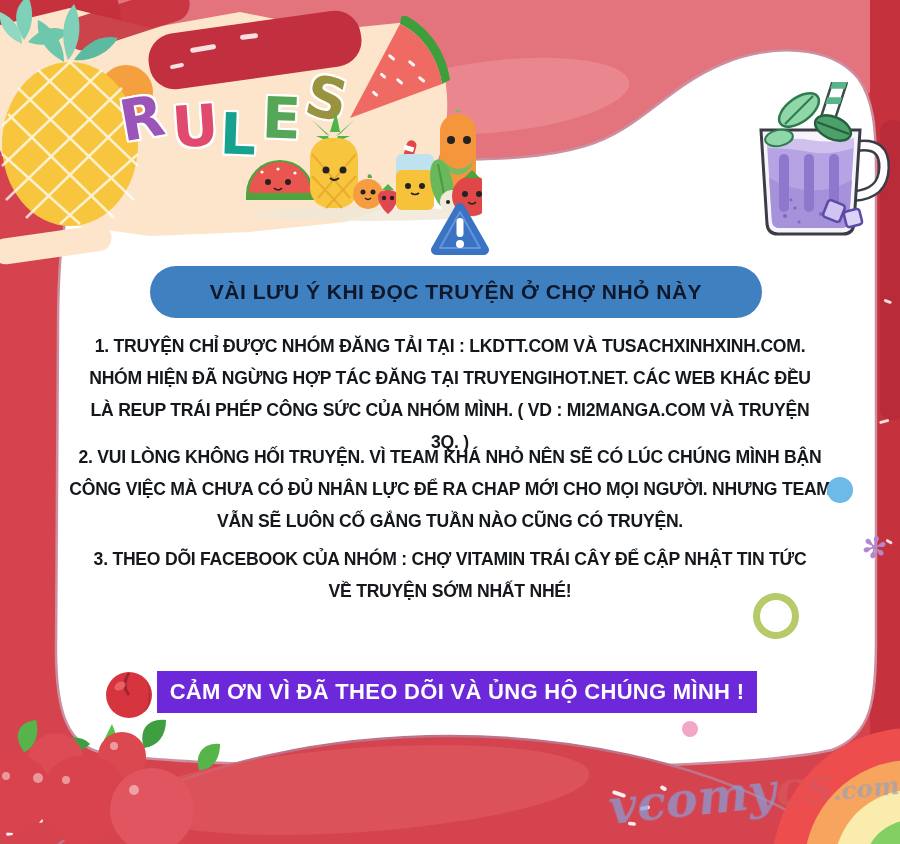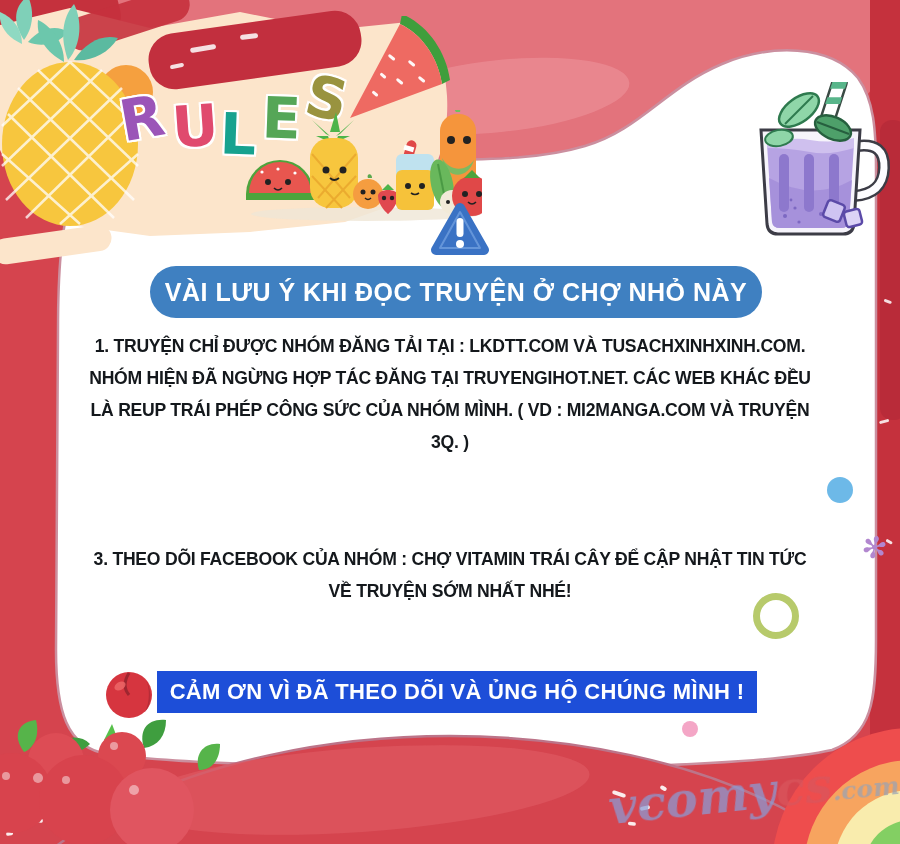--- a/index.html
+++ b/index.html
@@ -15,21 +15,21 @@
     text-shadow:2px 0 0 #fff,-2px 0 0 #fff,0 2px 0 #fff,0 -2px 0 #fff,
                 2px 2px 0 #fff,-2px -2px 0 #fff,2px -2px 0 #fff,-2px 2px 0 #fff;}
   .rl-0{left:4px;top:32px;transform:rotate(-10deg);}
   .rl-1{left:56px;top:40px;transform:rotate(-4deg);}
   .rl-2{left:104px;top:48px;transform:rotate(2deg);}
   .rl-3{left:146px;top:32px;transform:rotate(2deg);}
   .rl-4{left:190px;top:12px;transform:rotate(13deg);}
   
   .banner-pill{left:150px;top:266px;width:612px;height:52px;border-radius:27px;
     display:flex;align-items:center;justify-content:center;
-    color:#ffffff;font-weight:bold;font-size:25px;letter-spacing:.5px;}
+    color:#0f172a;font-weight:bold;font-size:21px;letter-spacing:.5px;}
   
   .para{left:50%;transform:translateX(-50%);width:810px;text-align:center;
     font-weight:bold;color:#14181c;font-size:17.6px;line-height:32px;
     letter-spacing:-.25px;white-space:pre-line;}
   .para-1{top:330px;} .para-2{top:441px;} .para-3{top:543px;}
   
   .note-line{left:50%;transform:translateX(-50%);width:700px;top:634px;
     text-align:center;font-weight:bold;font-size:20px;letter-spacing:.2px;}
   .thanks-banner{left:157px;top:671px;width:600px;height:42px;
     display:flex;align-items:center;justify-content:center;
@@ -299,31 +299,34 @@
     <rect x="26.5" y="18" width="7" height="19" rx="3.5" fill="#fff"></rect>
     <circle cx="30" cy="44" r="4" fill="#fff"></circle>
   </svg>
 
   <div class="abs banner-pill" style="background-color: rgb(63, 128, 193);">VÀI LƯU Ý KHI ĐỌC TRUYỆN Ở CHỢ NHỎ NÀY</div>
 
   <div class="abs para para-1">1. TRUYỆN CHỈ ĐƯỢC NHÓM ĐĂNG TẢI TẠI : LKDTT.COM VÀ TUSACHXINHXINH.COM.
 NHÓM HIỆN ĐÃ NGỪNG HỢP TÁC ĐĂNG TẠI TRUYENGIHOT.NET. CÁC WEB KHÁC ĐỀU
 LÀ REUP TRÁI PHÉP CÔNG SỨC CỦA NHÓM MÌNH. ( VD : MI2MANGA.COM VÀ TRUYỆN
 3Q. )</div>
+  <div class="abs para para-2">2. VUI LÒNG KHÔNG HỐI TRUYỆN. VÌ TEAM KHÁ NHỎ NÊN SẼ CÓ LÚC CHÚNG MÌNH BẬN
+CÔNG VIỆC MÀ CHƯA CÓ ĐỦ NHÂN LỰC ĐỂ RA CHAP MỚI CHO MỌI NGƯỜI. NHƯNG TEAM
+VẪN SẼ LUÔN CỐ GẮNG TUẦN NÀO CŨNG CÓ TRUYỆN.</div>
   <div class="abs para para-3">3. THEO DÕI FACEBOOK CỦA NHÓM : CHỢ VITAMIN TRÁI CÂY ĐỂ CẬP NHẬT TIN TỨC
 VỀ TRUYỆN SỚM NHẤT NHÉ!</div>
 
 
   <svg class="abs" style="left:102px;top:664px;" width="54" height="58" viewBox="0 0 54 58">
     <circle cx="27" cy="31" r="23" fill="#d6353f"></circle>
     <path d="M27 9 C22 17 22 25 27 31" stroke="#9e2630" stroke-width="3" fill="none"></path>
     <path d="M44 16 C50 26 50 40 43 48 C48 38 48 24 44 16Z" fill="#b52c38"></path>
     <ellipse cx="18" cy="22" rx="6" ry="4" fill="#ef6a6a" opacity=".8" transform="rotate(-30 18 22)"></ellipse>
   </svg>
-  <div class="abs thanks-banner" style="background-color: #1d4ed8;">CẢM ƠN VÌ ĐÃ THEO DÕI VÀ ỦNG HỘ CHÚNG MÌNH !</div>
+  <div class="abs thanks-banner" style="background-color: #6d28d9;">CẢM ƠN VÌ ĐÃ THEO DÕI VÀ ỦNG HỘ CHÚNG MÌNH !</div>
 
   <div class="abs dot dot-blue"></div>
   <div class="abs sparkle">✻</div>
   <div class="abs dot ring-green"></div>
   <div class="abs dot dot-pink"></div>
 
   <svg class="abs" style="left:-6px;top:718px;" width="244" height="128" viewBox="0 0 244 128">
     <g fill="#56b44a">
       <path d="M30 34 C18 18 24 4 42 2 C46 18 40 30 30 34Z"></path>
       <path d="M150 30 C144 12 154 0 172 2 C172 18 164 28 150 30Z" fill="#3f9e3f"></path>

